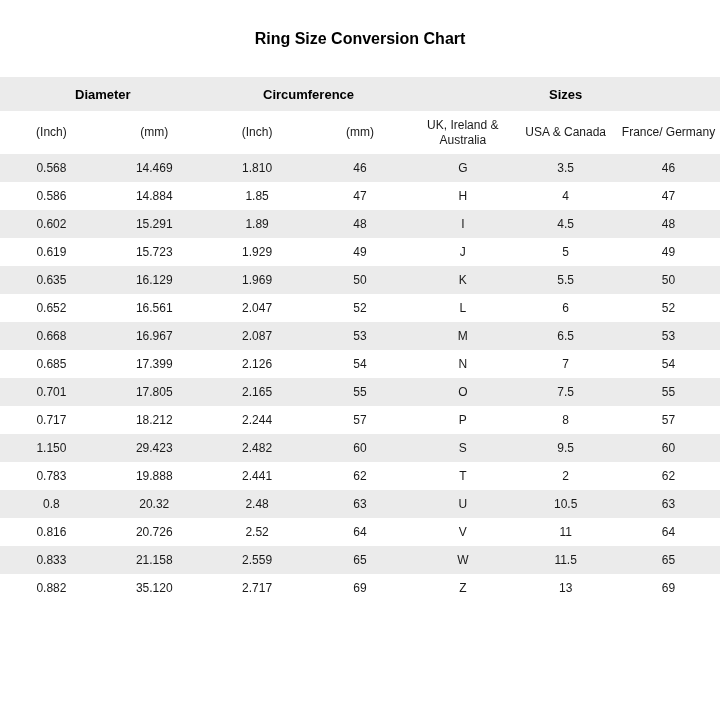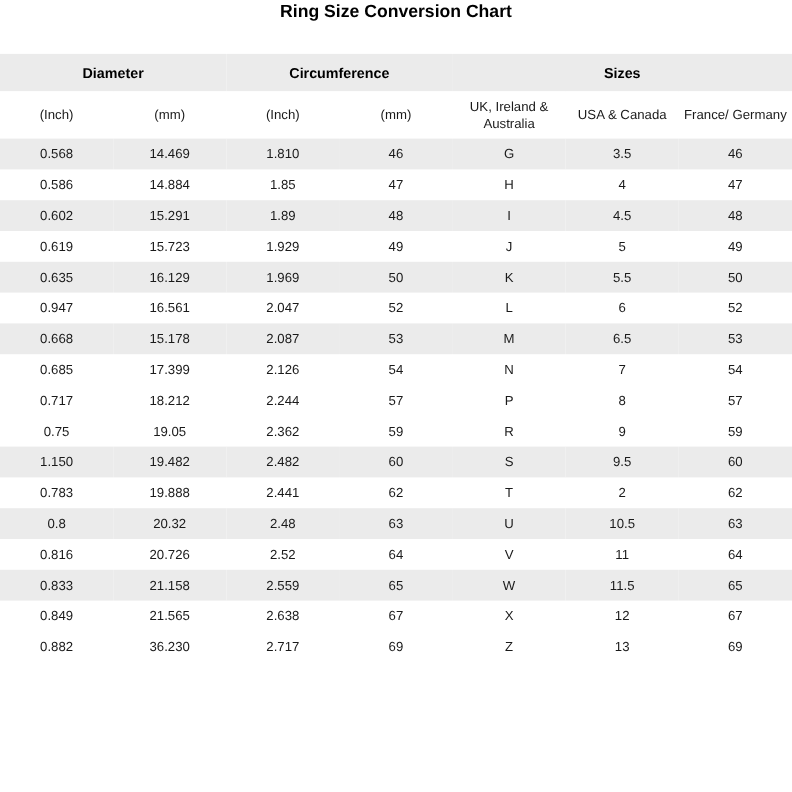--- a/index.html
+++ b/index.html
@@ -12,21 +12,21 @@
     background: #ffffff;
     font-family: "Liberation Sans", sans-serif;
     color: #1a1a1a;
     overflow: hidden;
   }
   .page-title {
     font-size: 16px;
     font-weight: bold;
     color: #000000;
     text-align: center;
-    margin: 2px 0 0 0;
+    margin: 30px 0 0 0;
     line-height: 18px;
   }
   table.ring-chart {
     width: 720px;
     border-collapse: collapse;
     table-layout: fixed;
     margin-top: 29px;
   }
   table.ring-chart col {
     width: 14.2857%;
@@ -133,67 +133,67 @@
         <tr class="stripe">
           <td>0.635</td>
           <td>16.129</td>
           <td>1.969</td>
           <td>50</td>
           <td>K</td>
           <td>5.5</td>
           <td>50</td>
         </tr>
         <tr class="">
-          <td>0.947</td>
+          <td>0.652</td>
           <td>16.561</td>
           <td>2.047</td>
           <td>52</td>
           <td>L</td>
           <td>6</td>
           <td>52</td>
         </tr>
         <tr class="stripe">
           <td>0.668</td>
-          <td>15.178</td>
+          <td>16.967</td>
           <td>2.087</td>
           <td>53</td>
           <td>M</td>
           <td>6.5</td>
           <td>53</td>
         </tr>
         <tr class="">
           <td>0.685</td>
           <td>17.399</td>
           <td>2.126</td>
           <td>54</td>
           <td>N</td>
           <td>7</td>
           <td>54</td>
         </tr>
+        <tr class="stripe">
+          <td>0.701</td>
+          <td>17.805</td>
+          <td>2.165</td>
+          <td>55</td>
+          <td>O</td>
+          <td>7.5</td>
+          <td>55</td>
+        </tr>
         <tr class="">
           <td>0.717</td>
           <td>18.212</td>
           <td>2.244</td>
           <td>57</td>
           <td>P</td>
           <td>8</td>
           <td>57</td>
         </tr>
-        <tr class="">
-          <td>0.75</td>
-          <td>19.05</td>
-          <td>2.362</td>
-          <td>59</td>
-          <td>R</td>
-          <td>9</td>
-          <td>59</td>
-        </tr>
         <tr class="stripe">
           <td>1.150</td>
-          <td>19.482</td>
+          <td>29.423</td>
           <td>2.482</td>
           <td>60</td>
           <td>S</td>
           <td>9.5</td>
           <td>60</td>
         </tr>
         <tr class="">
           <td>0.783</td>
           <td>19.888</td>
           <td>2.441</td>
@@ -223,31 +223,22 @@
         <tr class="stripe">
           <td>0.833</td>
           <td>21.158</td>
           <td>2.559</td>
           <td>65</td>
           <td>W</td>
           <td>11.5</td>
           <td>65</td>
         </tr>
         <tr class="">
-          <td>0.849</td>
-          <td>21.565</td>
-          <td>2.638</td>
-          <td>67</td>
-          <td>X</td>
-          <td>12</td>
-          <td>67</td>
-        </tr>
-        <tr class="">
           <td>0.882</td>
-          <td>36.230</td>
+          <td>35.120</td>
           <td>2.717</td>
           <td>69</td>
           <td>Z</td>
           <td>13</td>
           <td>69</td>
         </tr>
       </tbody>
   </table>
 
 </div>

